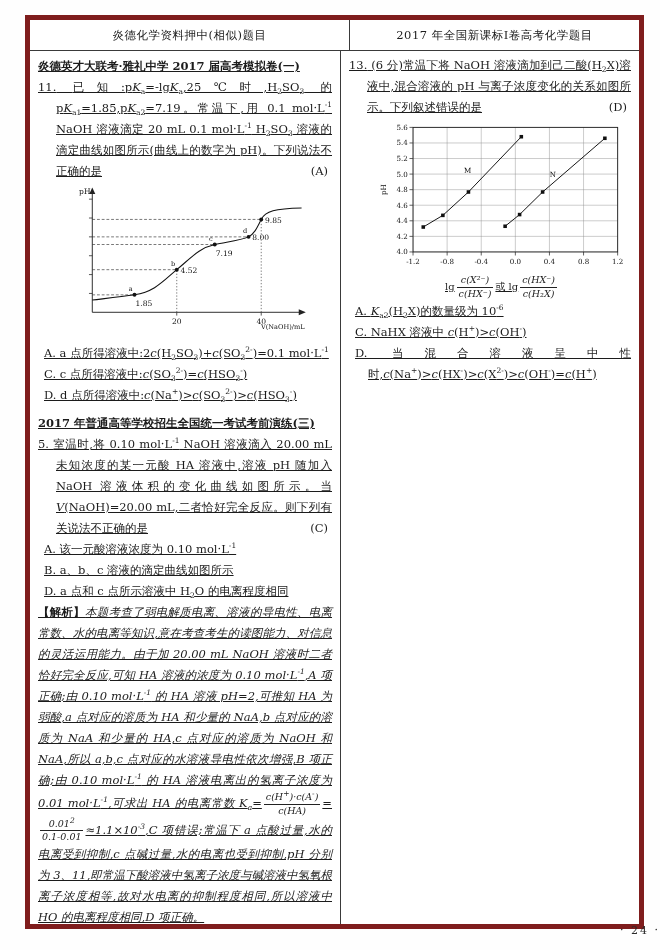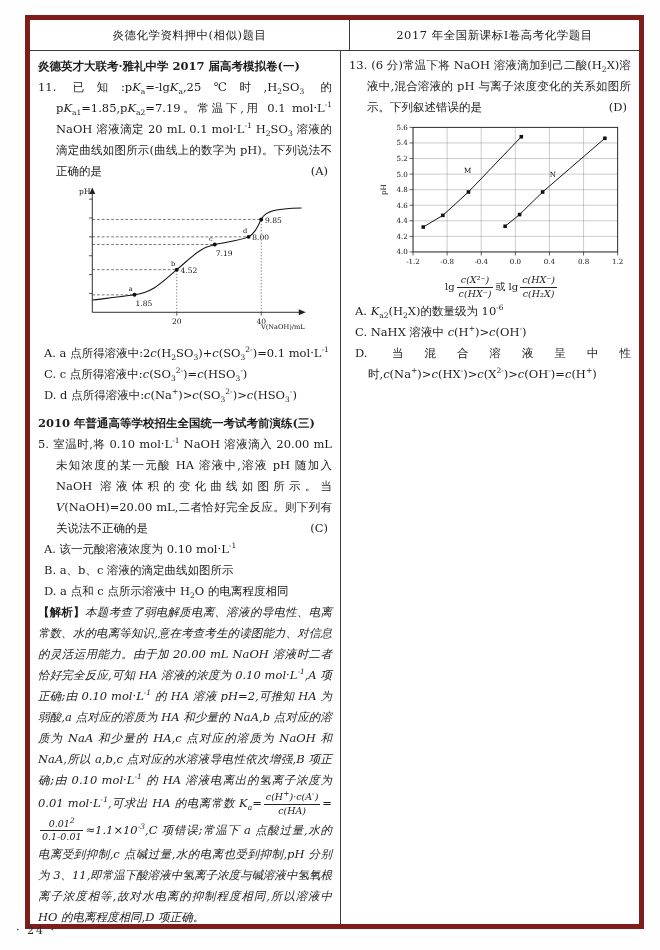--- a/index.html
+++ b/index.html
@@ -3,21 +3,21 @@
 <meta charset="utf-8">
 <style>
   html,body{margin:0;padding:0;}
   body{width:660px;height:950px;background:#ffffff;font-family:"DejaVu Serif","Liberation Serif",serif;color:#1c1c1c;}
   .page{position:relative;width:660px;height:950px;background:#fefefe;overflow:hidden;}
   .sheet{position:absolute;left:25px;top:15px;width:609px;height:904px;border:5px solid #7f1d1d;box-sizing:content-box;background:#fff;}
   .header-row{display:flex;height:30px;border-bottom:1px solid #3a3a3a;}
   .header-cell{line-height:30px;text-align:center;font-size:11.5px;letter-spacing:0.5px;}
   .header-cell.hleft{width:320px;border-right:1px solid #3a3a3a;box-sizing:border-box;}
   .header-cell.hright{flex:1;}
-  .columns{display:flex;height:873px;}
+  .columns{display:flex;height:873px;text-decoration:underline;}
   .col{box-sizing:border-box;padding:4px 8px 0 8px;font-size:11.5px;line-height:21px;text-align:justify;}
   .col-left{width:320px;border-right:1px solid #3a3a3a;}
   .col-right{flex:1;}
   .sec{font-size:11.5px;font-weight:bold;line-height:21px;margin:1px 0 0 0;}
   .sec2{margin-top:7px;}
   p{margin:0;}
   .q{padding-left:18px;text-indent:-18px;position:relative;}
   .ans{position:absolute;right:4px;bottom:0;text-indent:0;}
   .opt{margin-left:6px;padding-left:13px;text-indent:-13px;}
   sub,sup{font-size:7.5px;line-height:0;}
@@ -29,21 +29,21 @@
   .chart1-wrap{margin:3px 0 2px 26px;width:247px;}
   .chart2-wrap{margin:2px 0 0 24px;width:258px;text-align:center;}
   .c2xlabel{font-size:10px;line-height:13px;margin-top:-3px;text-align:center;font-style:italic;}
   .c2xlabel .plain{font-style:normal;}
   svg text{font-family:"DejaVu Serif","Liberation Serif",serif;fill:#111;}
   .t8{font-size:8px;}
   .t7{font-size:7px;}
   .grid{stroke:#8a8a8a;stroke-width:0.5;}
   .dashg{stroke:#333;stroke-width:0.7;stroke-dasharray:3,2;}
   .dotg{stroke:#666;stroke-width:0.9;stroke-dasharray:1.4,1.9;}
-  .pagenum{position:absolute;left:16px;right:0;top:924px;text-align:left;font-size:11px;color:#2a2a2a;letter-spacing:2px;}
+  .pagenum{position:absolute;left:16px;right:0;top:924px;text-align:right;font-size:11px;color:#2a2a2a;letter-spacing:2px;}
 </style>
 </head>
 <body>
 
 <div class="page">
   <div class="sheet">
 
     <div class="header-row">
       <div class="header-cell hleft">炎德化学资料押中(相似)题目</div>
       <div class="header-cell hright">2017 年全国新课标Ⅰ卷高考化学题目</div>
@@ -100,21 +100,21 @@
               <text x="213.20000000000002" y="40" class="t8">9.85</text>
               <text x="16" y="9" class="t8">pH</text>
               <text x="209" y="153" class="t7">V(NaOH)/mL</text>
             </svg>
         </div>
 
         <p class="opt">A. a 点所得溶液中:2<i>c</i>(H<sub>2</sub>SO<sub>3</sub>)+<i>c</i>(SO<sub>3</sub><sup>2-</sup>)=0.1 mol·L<sup>-1</sup></p>
         <p class="opt">C. c 点所得溶液中:<i>c</i>(SO<sub>3</sub><sup>2-</sup>)=<i>c</i>(HSO<sub>3</sub><sup>-</sup>)</p>
         <p class="opt">D. d 点所得溶液中:<i>c</i>(Na<sup>+</sup>)&gt;<i>c</i>(SO<sub>3</sub><sup>2-</sup>)&gt;<i>c</i>(HSO<sub>3</sub><sup>-</sup>)</p>
 
-        <p class="sec sec2">2010 年普通高等学校招生全国统一考试考前演练(三)</p>
+        <p class="sec sec2">2017 年普通高等学校招生全国统一考试考前演练(三)</p>
 
         <p class="q">
           <span>5.</span>
           <span>室温时,将 0.10 mol·L<sup>-1</sup> NaOH 溶液滴入 20.00 mL 未知浓度的某一元酸 HA 溶液中,溶液 pH 随加入 NaOH 溶液体积的变化曲线如图所示。当 <i>V</i>(NaOH)=20.00 mL,二者恰好完全反应。则下列有关说法不正确的是</span>
           <span class="ans">(C)</span>
         </p>
 
         <p class="opt">A. 该一元酸溶液浓度为 0.10 mol·L<sup>-1</sup></p>
         <p class="opt">B. a、b、c 溶液的滴定曲线如图所示</p>
         <p class="opt">D. a 点和 c 点所示溶液中 H<sub>2</sub>O 的电离程度相同</p>

